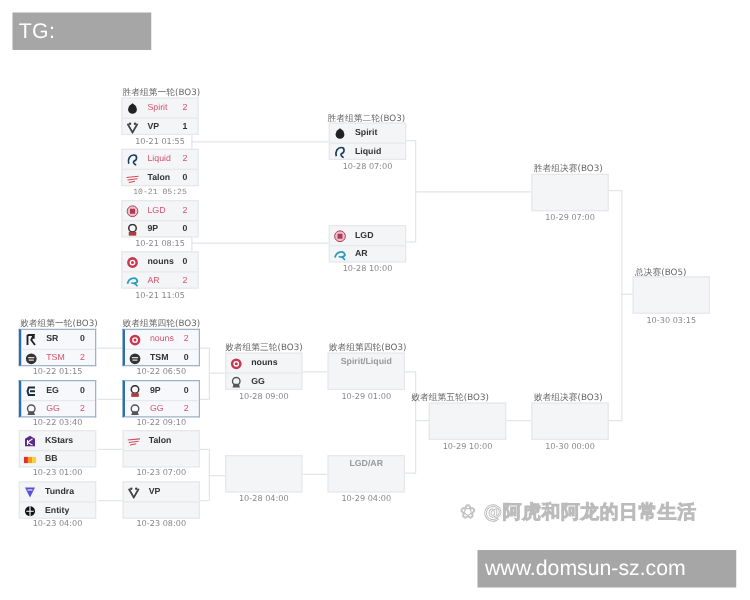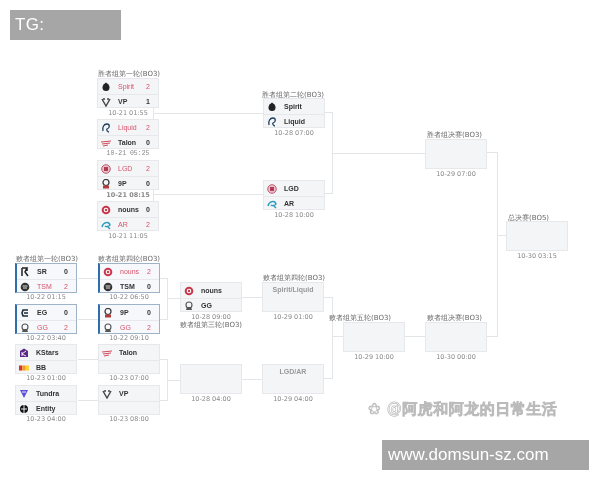--- a/index.html
+++ b/index.html
@@ -171,21 +171,21 @@
     <span class="logo">
         <svg width="10" height="10" viewBox="0 0 10 10">
           <circle cx="5" cy="3.5" r="3" fill="none" stroke="#333" stroke-width="1.2"></circle>
           <rect x="2" y="6.5" width="6" height="3" fill="#b23a3a"></rect>
         </svg>
       </span>
     <span class="name">9P</span>
     <span class="score">0</span>
   </div>
 </div>
-<div class="time" style="left:97px;top:191px;font-weight:bold;">10-21 08:15</div>
+<div class="time" style="left:97px;top:191px;">10-21 08:15</div>
 
 <div class="match" style="left:97px;top:201px;">
   <div class="row r1">
     <span class="logo">
         <svg width="10" height="10" viewBox="0 0 10 10">
           <circle cx="5" cy="5" r="4.3" fill="#c7384e"></circle>
           <circle cx="5" cy="5" r="2.3" fill="#fff"></circle>
           <circle cx="5" cy="5" r="1.2" fill="#c7384e"></circle>
         </svg>
       </span>
@@ -421,21 +421,21 @@
           <circle cx="3" cy="2" r="1" fill="#444"></circle>
           <circle cx="7" cy="2" r="1" fill="#444"></circle>
         </svg>
       </span>
     <span class="name">VP</span>
   </div>
   <div class="row r2"></div>
 </div>
 <div class="time" style="left:98px;top:415px;">10-23 08:00</div>
 
-<div class="round-label" style="left:180px;top:273px;margin-top:47px;">败者组第三轮(BO3)</div>
+<div class="round-label" style="left:180px;top:273px;">败者组第三轮(BO3)</div>
 
 <div class="match" style="left:180px;top:282px;">
   <div class="row r1">
     <span class="logo">
         <svg width="10" height="10" viewBox="0 0 10 10">
           <circle cx="5" cy="5" r="4.3" fill="#c7384e"></circle>
           <circle cx="5" cy="5" r="2.3" fill="#fff"></circle>
           <circle cx="5" cy="5" r="1.2" fill="#c7384e"></circle>
         </svg>
       </span>

